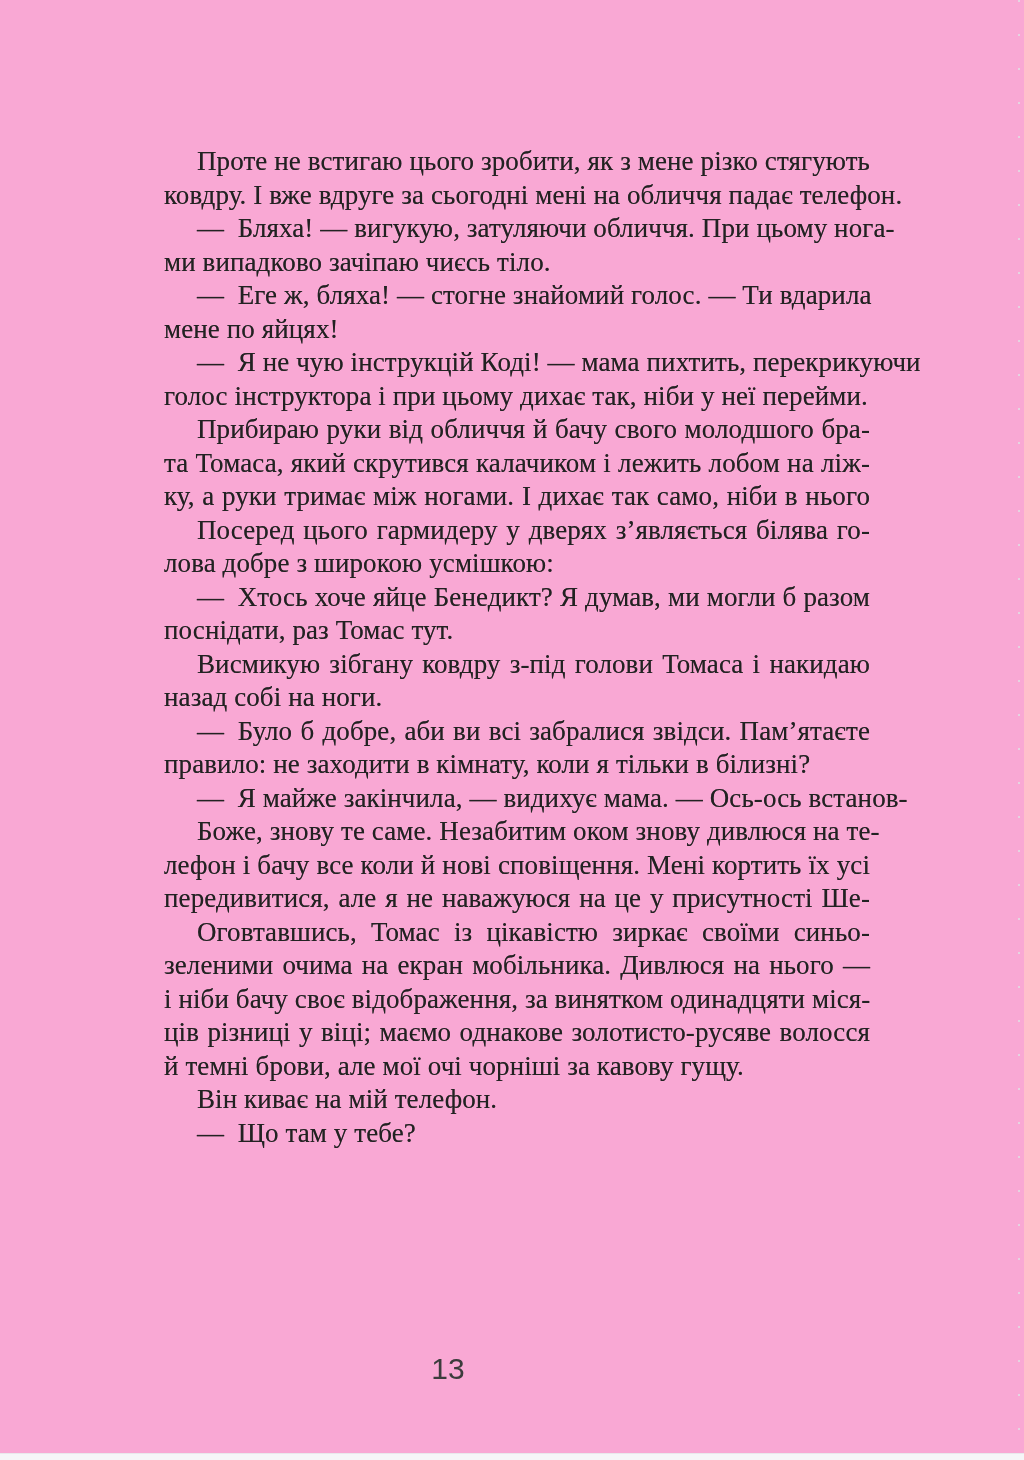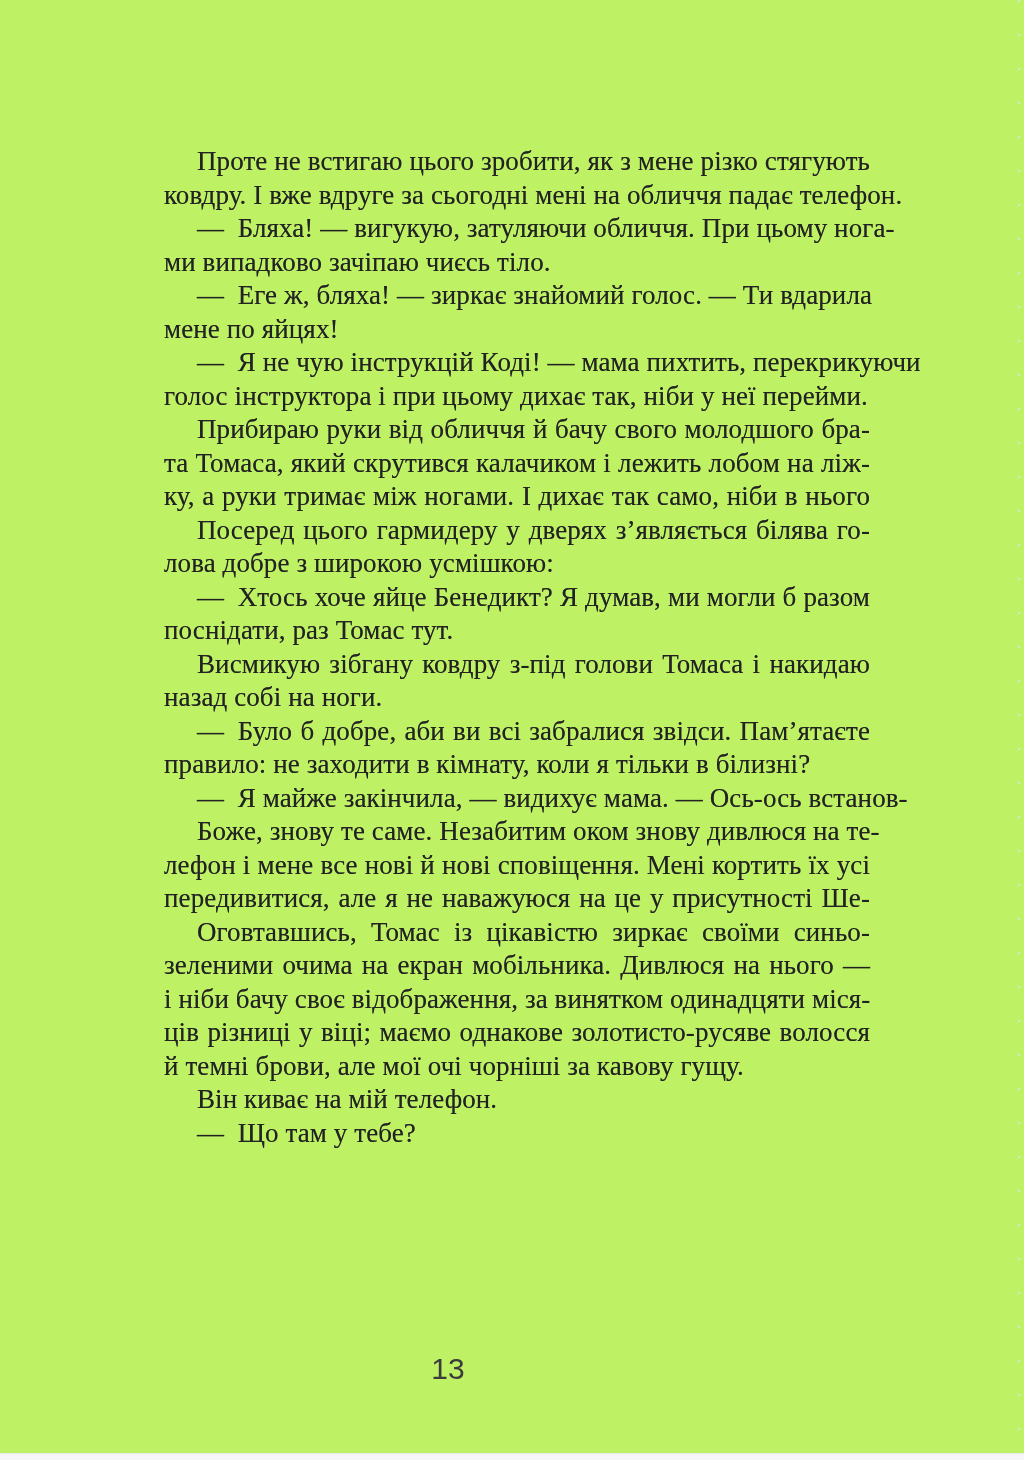--- a/index.html
+++ b/index.html
@@ -10,21 +10,21 @@
     width: 1024px;
     height: 1460px;
     background: #ffffff;
     position: relative;
     overflow: hidden;
     font-family: "Liberation Serif", serif;
   }
   .page {
     position: absolute;
     inset: 0;
-    background: #bef264;
+    background: #f9a8d4;
   }
   .page-text {
     position: absolute;
     left: 164px;
     top: 145px;
     width: 706px;
     font-family: "Liberation Serif", serif;
     font-size: 27px;
     line-height: 33.5px;
     color: #222222;
@@ -89,21 +89,21 @@
 
   <div class="para">
         <div class="line first">Проте не встигаю цього зробити, як з мене різко стягують</div>
         <div class="line last">ковдру. І вже вдруге за сьогодні мені на обличчя падає телефон.</div>
       </div>
       <div class="para">
         <div class="line first">— Бляха! — вигукую, затуляючи обличчя. При цьому нога-</div>
         <div class="line last">ми випадково зачіпаю чиєсь тіло.</div>
       </div>
       <div class="para">
-        <div class="line first">— Еге ж, бляха! — зиркає знайомий голос. — Ти вдарила</div>
+        <div class="line first">— Еге ж, бляха! — стогне знайомий голос. — Ти вдарила</div>
         <div class="line last">мене по яйцях!</div>
       </div>
       <div class="para">
         <div class="line first">— Я не чую інструкцій Коді! — мама пихтить, перекрикуючи</div>
         <div class="line last">голос інструктора і при цьому дихає так, ніби у неї перейми.</div>
       </div>
       <div class="para">
         <div class="line first">Прибираю руки від обличчя й бачу свого молодшого бра-</div>
         <div class="line">та Томаса, який скрутився калачиком і лежить лобом на ліж-</div>
         <div class="line">ку, а руки тримає між ногами. І дихає так само, ніби в нього</div>
@@ -122,21 +122,21 @@
       </div>
       <div class="para">
         <div class="line first">— Було б добре, аби ви всі забралися звідси. Пам’ятаєте</div>
         <div class="line last">правило: не заходити в кімнату, коли я тільки в білизні?</div>
       </div>
       <div class="para">
         <div class="line first">— Я майже закінчила, — видихує мама. — Ось-ось встанов-</div>
       </div>
       <div class="para">
         <div class="line first">Боже, знову те саме. Незабитим оком знову дивлюся на те-</div>
-        <div class="line">лефон і мене все нові й нові сповіщення. Мені кортить їх усі</div>
+        <div class="line">лефон і бачу все коли й нові сповіщення. Мені кортить їх усі</div>
         <div class="line">передивитися, але я не наважуюся на це у присутності Ше-</div>
       </div>
       <div class="para">
         <div class="line first">Оговтавшись, Томас із цікавістю зиркає своїми синьо-</div>
         <div class="line">зеленими очима на екран мобільника. Дивлюся на нього —</div>
         <div class="line">і ніби бачу своє відображення, за винятком одинадцяти міся-</div>
         <div class="line">ців різниці у віці; маємо однакове золотисто-русяве волосся</div>
         <div class="line last">й темні брови, але мої очі чорніші за кавову гущу.</div>
       </div>
       <div class="para">

